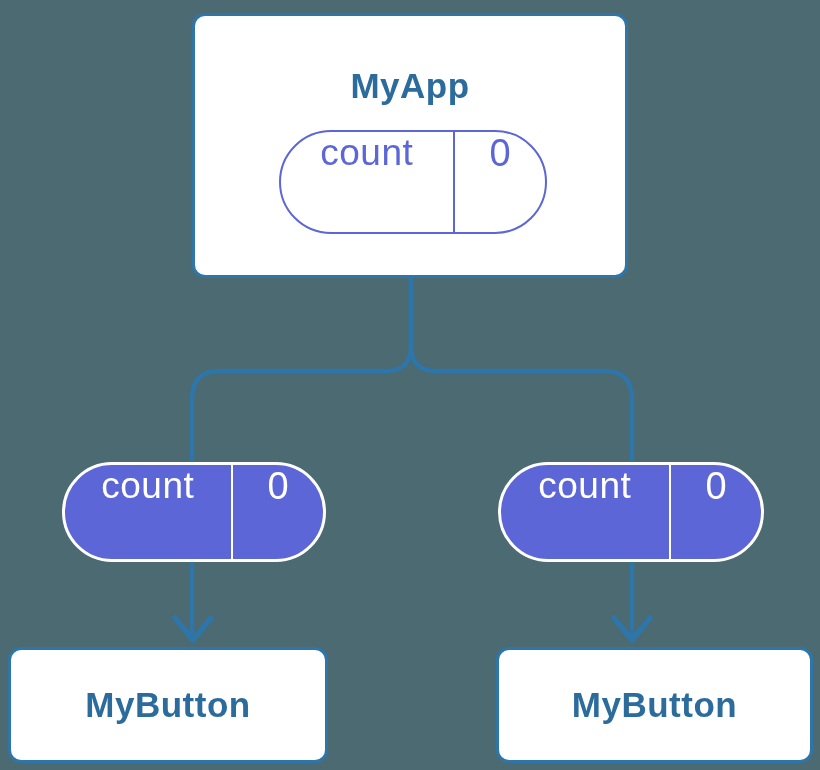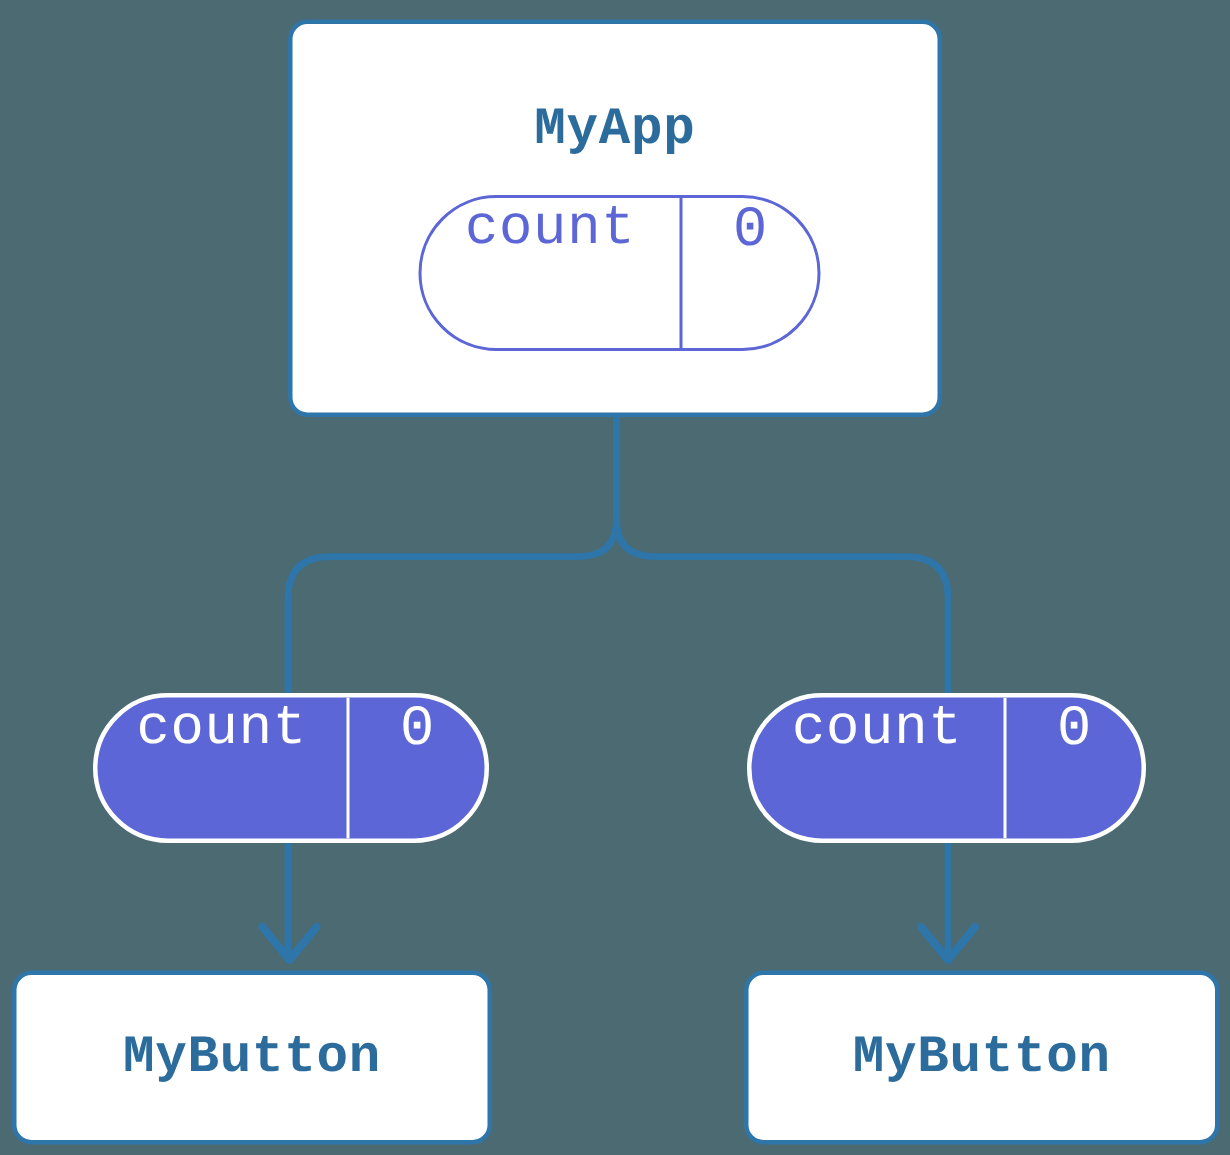--- a/index.html
+++ b/index.html
@@ -9,21 +9,20 @@
     height: 770px;
     background: #4b6a72;
     overflow: hidden;
     font-family: "Liberation Sans", sans-serif;
   }
   .canvas {
     position: relative;
     width: 820px;
     height: 770px;
     background: #4b6a72;
-    font-family: Liberation Mono, monospace;
   }
   .connector-layer {
     position: absolute;
     left: 0; top: 0;
     width: 820px; height: 770px;
     z-index: 1;
   }
   .node-card {
     position: absolute;
     background: #ffffff;

